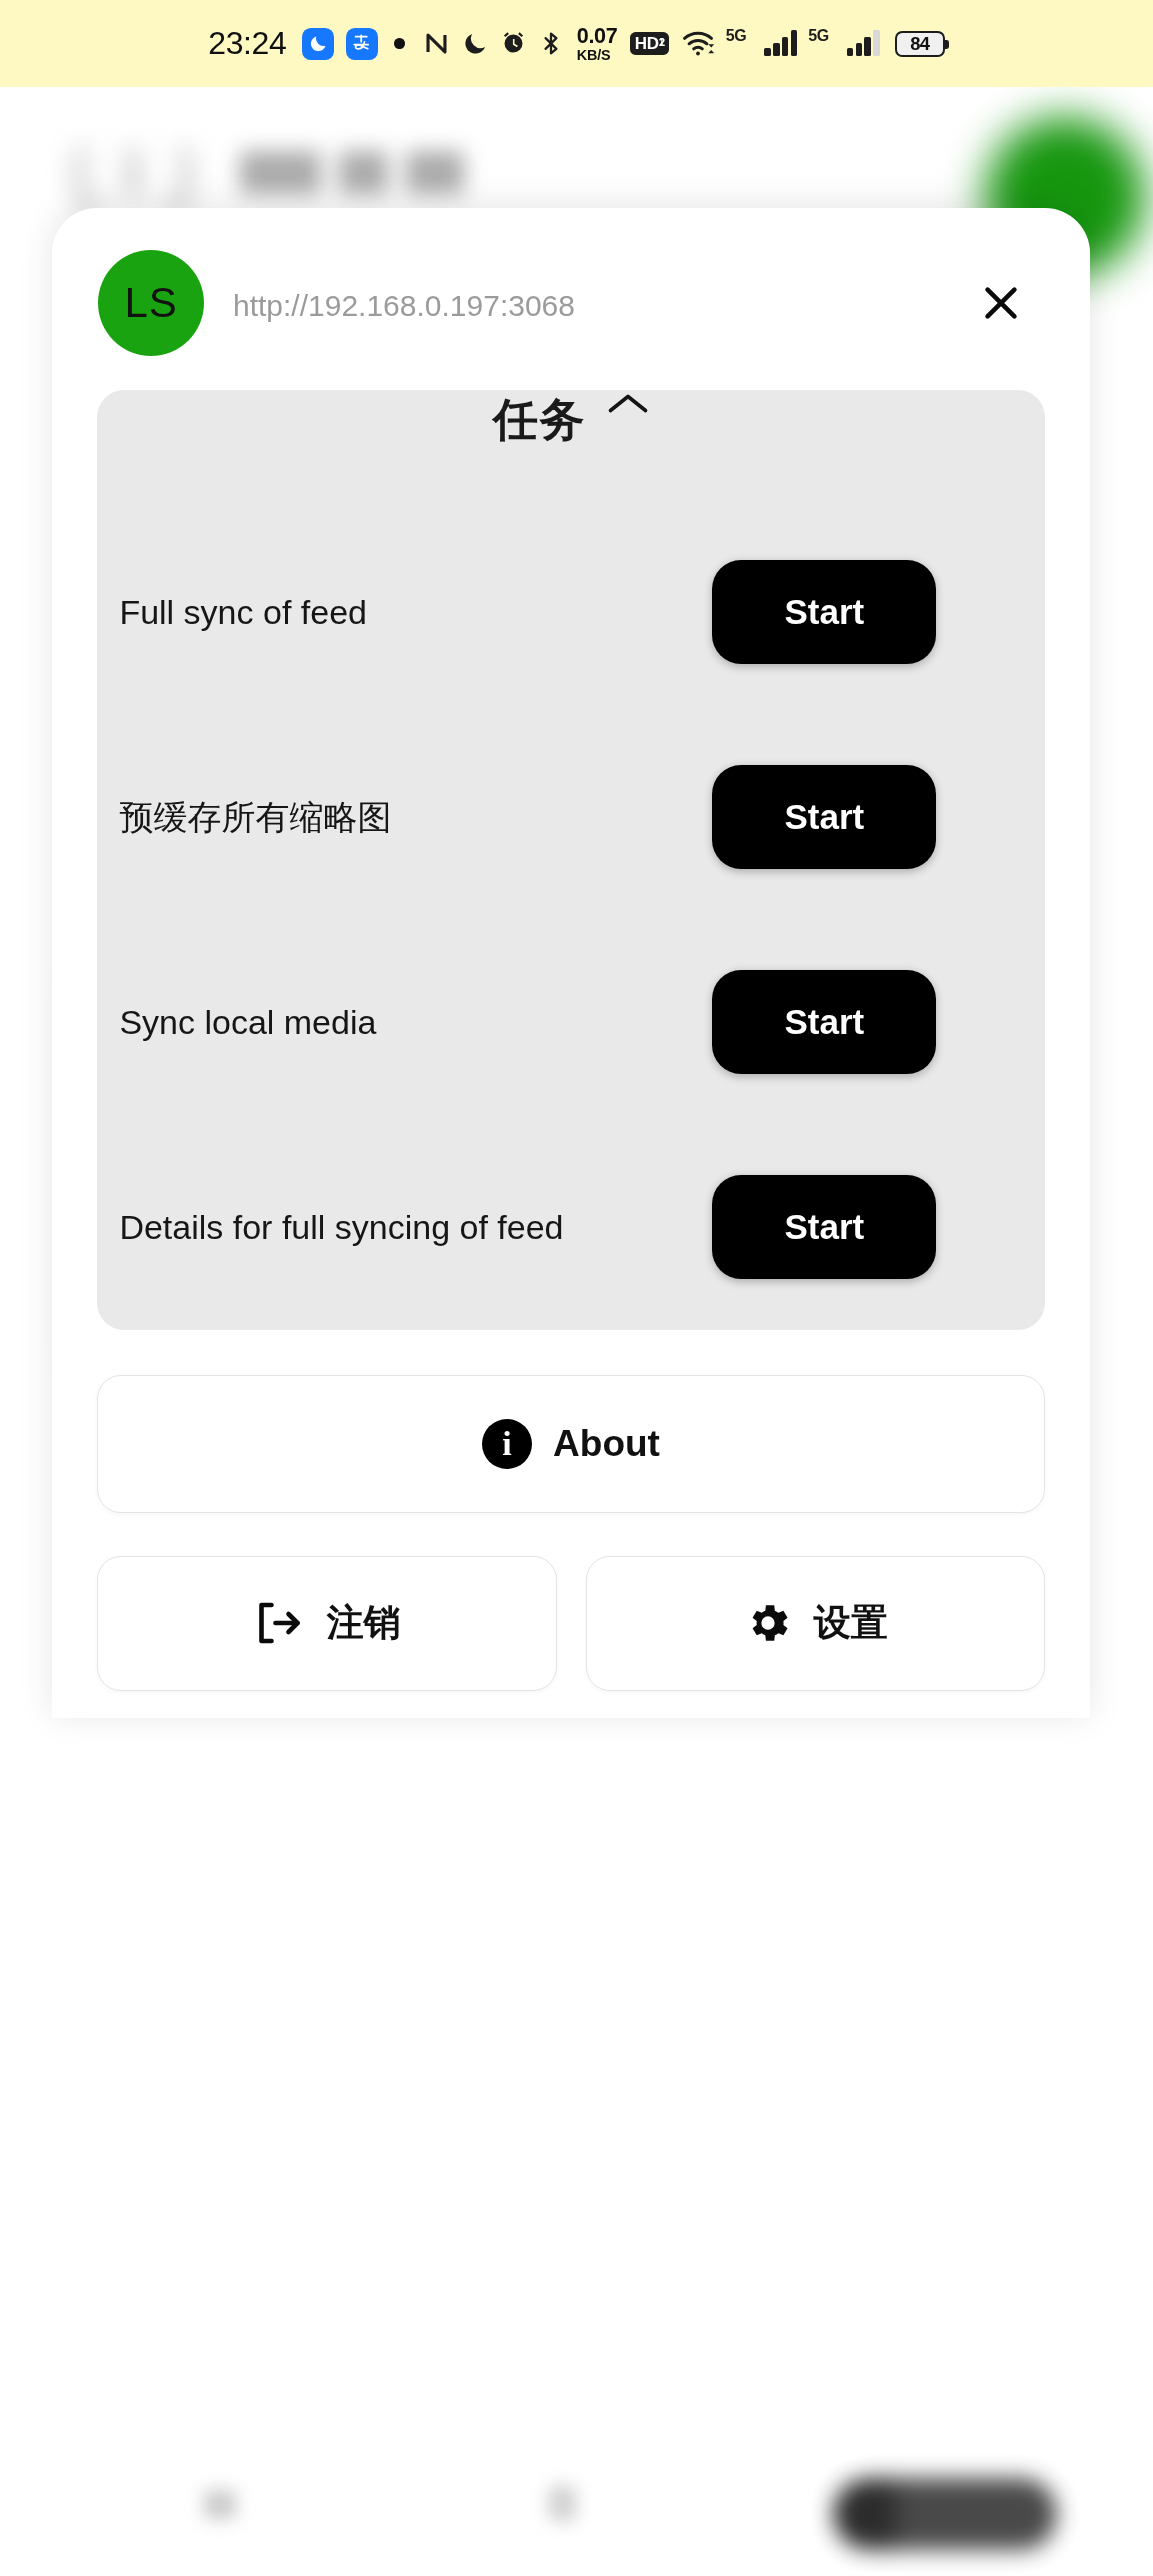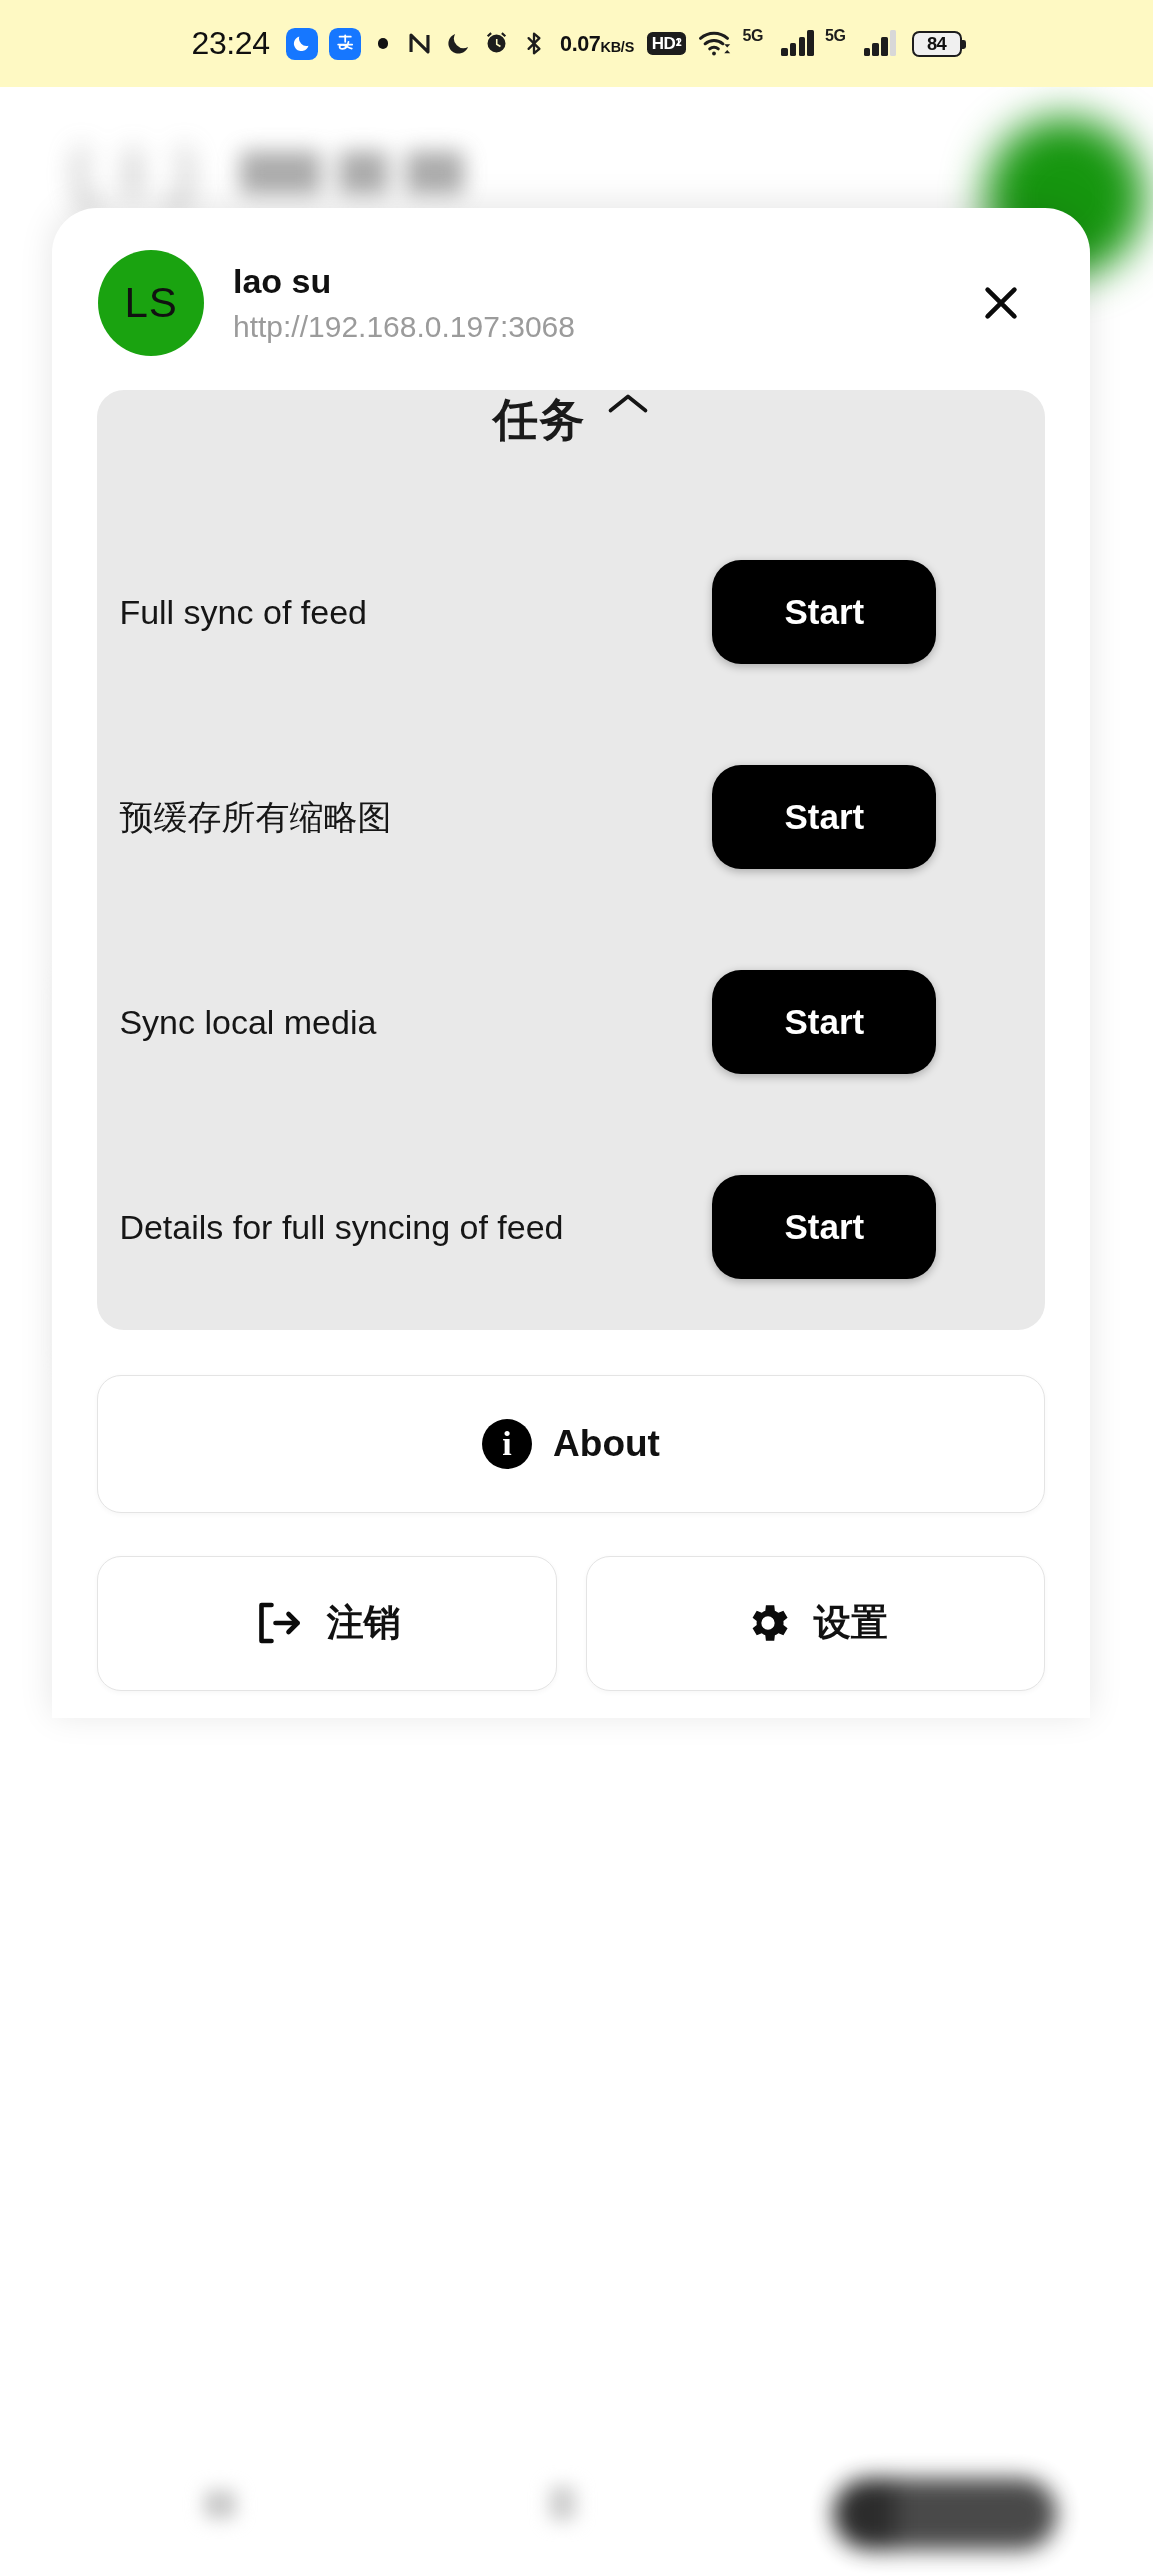--- a/index.html
+++ b/index.html
@@ -52,22 +52,22 @@
   .sb-dot {
     width: 10.4px; height: 10.4px;
     border-radius: 50%;
     background: #121212;
     margin: 0 5.6px;
     flex: none;
   }
   .sb-ic { flex: none; display: flex; align-items: center; color: #1d1d1d; }
   .sb-speed {
     display: flex;
-    flex-direction: row;
-    align-items: flex-end;
+    flex-direction: column;
+    align-items: flex-start;
     line-height: 1;
     color: #111;
     margin: 0 1.6px;
   }
   .sb-speed .kb-num { font-size: 21.6px; font-weight: 600; letter-spacing: -0.4px;}
   .sb-speed .kb-unit { font-size: 14.4px; font-weight: 700; margin-top: 1px; letter-spacing: -0.2px;}
   .sb-hd {
     background: #1d1d1d;
     color: #fff;
     border-radius: 5.6px;
@@ -478,21 +478,20 @@
     <div class="sb-battery">
       <span>84</span>
     </div>
   </div>
 
   <div class="sheet">
 
     <div class="profile">
       <div class="avatar">LS</div>
       <div class="profile-txt">
-        <div class="profile-name">lao su</div>
         <div class="profile-url">http://192.168.0.197:3068</div>
       </div>
       <div class="close-btn">
         <svg width="46" height="46" viewBox="0 0 24 24" fill="none" stroke="#0b0b0b" stroke-width="2.4" stroke-linecap="round">
           <path d="M5 5l14 14M19 5L5 19"></path>
         </svg>
       </div>
     </div>
 
     <div class="tasks-card">

